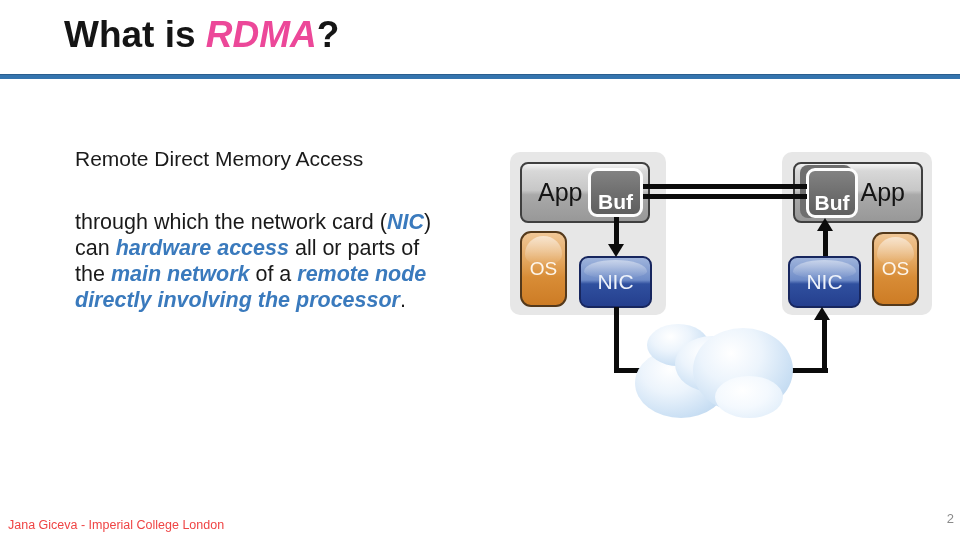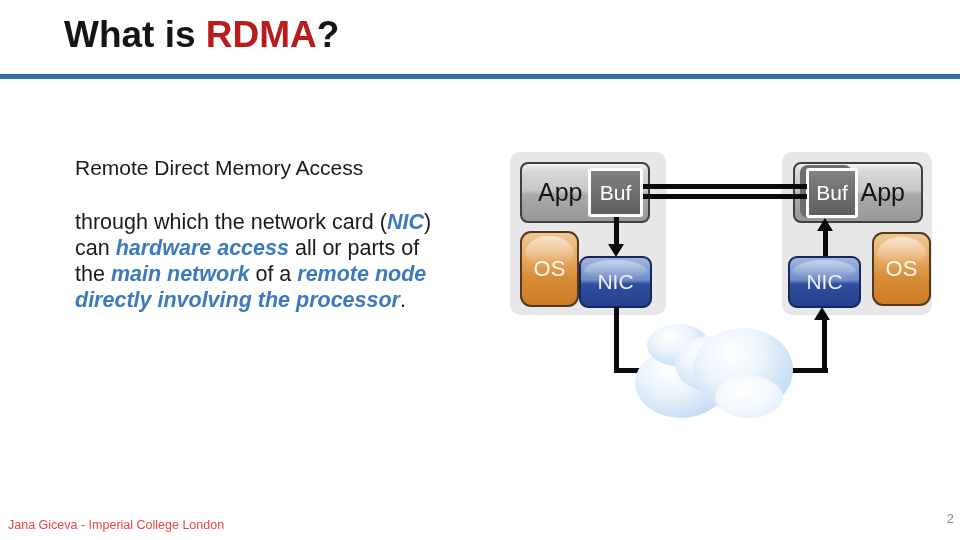--- a/index.html
+++ b/index.html
@@ -3,55 +3,55 @@
 <meta charset="utf-8">
 <style>
   * { margin:0; padding:0; box-sizing:border-box; }
   html,body { width:960px; height:540px; }
   body { font-family:"Liberation Sans", sans-serif; background:#ffffff; position:relative; overflow:hidden; }
 
   .slide { position:absolute; left:0; top:0; width:960px; height:540px; background:#ffffff; }
 
   
   .title { position:absolute; left:64px; top:14px; font-size:37px; font-weight:bold; color:#151515; white-space:nowrap; }
-  .title .hl { color:#b91c1c; }
+  .title .hl { color:#ec4899; font-style:italic; }
   .rule { position:absolute; left:0; top:74px; width:960px; height:5px; background:#3474AE; border-top:1px solid #2A5E8E; }
 
   
-  .lead { position:absolute; left:75px; top:156px; font-size:21px; color:#1a1a1a; white-space:nowrap; }
+  .lead { position:absolute; left:75px; top:147px; font-size:21px; color:#1a1a1a; white-space:nowrap; }
   .para { position:absolute; left:75px; top:209px; font-size:21.5px; color:#1a1a1a; }
   .para .ln { display:block; line-height:26px; white-space:nowrap; }
   .em { color:#3A7ABD; font-weight:bold; font-style:italic; }
 
   
   .diagram { position:absolute; left:508px; top:150px; width:426px; height:270px; }
 
   .panel { position:absolute; background:#e7e7e7; border-radius:10px; }
   .panel.left  { left:2px;   top:2px; width:156px; height:163px; }
   .panel.right { left:274px; top:2px; width:150px; height:163px; }
 
   .appbox { position:absolute; width:130px; height:61px; border:2px solid #3f3f3f; border-radius:8px;
             background:linear-gradient(180deg,#f4f4f4 0%,#d8d8d8 12%,#c7c7c7 46%,#a9a9a9 54%,#989898 100%);
             display:flex; align-items:center; font-size:25px; color:#141414; }
   .appbox.left  { left:12px;  top:12px; padding-left:16px; }
   .appbox.right { left:285px; top:12px; justify-content:flex-end; padding-right:16px; }
 
   .bufshadow { position:absolute; left:292px; top:15px; width:52px; height:53px; background:#6e6e6e; border-radius:8px; }
 
-  .bufbox { position:absolute; border:3px solid #fdfdfd; border-radius:3px;
+  .bufbox { position:absolute; border:3px solid #fdfdfd; border-radius:9px;
             background:linear-gradient(180deg,#828282 0%,#6f6f6f 50%,#5f5f5f 100%);
-            display:flex; align-items:center; justify-content:center;
-            font-size:21px; color:#ffffff; }
+            display:flex; align-items:flex-end; justify-content:center;
+            font-size:21px; color:#ffffff;font-weight:bold; }
   .bufbox.left  { left:80px;  top:18px; width:55px; height:49px; }
   .bufbox.right { left:298px; top:18px; width:52px; height:50px; }
 
-  .osbox { position:absolute; width:59px; border:2px solid #54391b; border-radius:11px;
+  .osbox { position:absolute; width:47px; border:2px solid #54391b; border-radius:11px;
            background:linear-gradient(180deg,#f0c797 0%,#e4a75f 38%,#d88c36 62%,#cd7c25 100%);
            display:flex; align-items:center; justify-content:center;
-           font-size:22px; color:#fdf6ec; overflow:hidden; }
+           font-size:19px; color:#fdf6ec; overflow:hidden; }
   .osbox.left  { left:12px;  top:81px; height:76px; }
   .osbox.right { left:364px; top:82px; height:74px; }
   .osbox::before { content:""; position:absolute; left:6%; top:4%; width:88%; height:42%;
                    border-radius:50% 50% 50% 50% / 60% 60% 40% 40%;
                    background:linear-gradient(180deg,rgba(255,255,255,.55),rgba(255,255,255,0)); }
 
   .nicbox { position:absolute; width:73px; height:52px; border:2px solid #17265e; border-radius:9px;
             background:linear-gradient(180deg,#9fb4dc 0%,#6f8cc8 46%,#30509f 54%,#253f8e 100%);
             display:flex; align-items:center; justify-content:center;
             font-size:21px; color:#eef2fa; overflow:hidden; }

